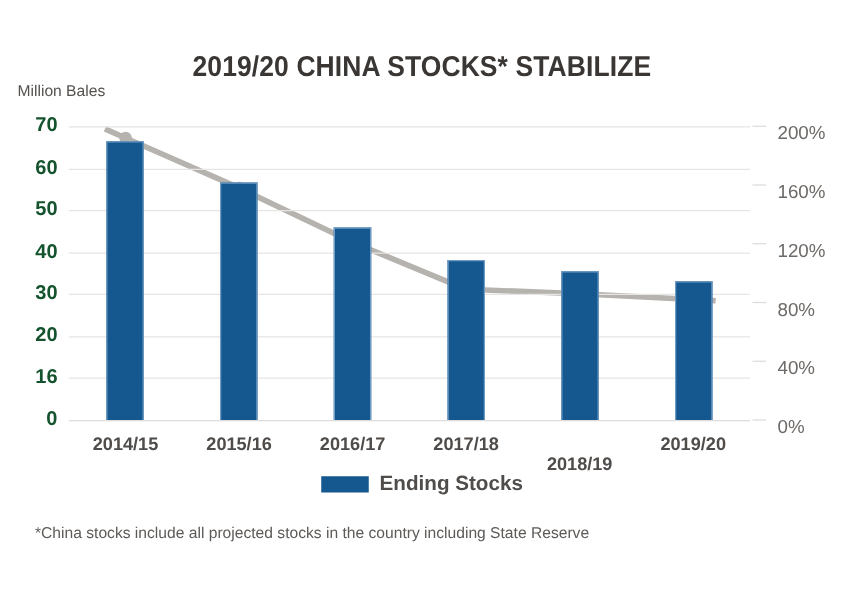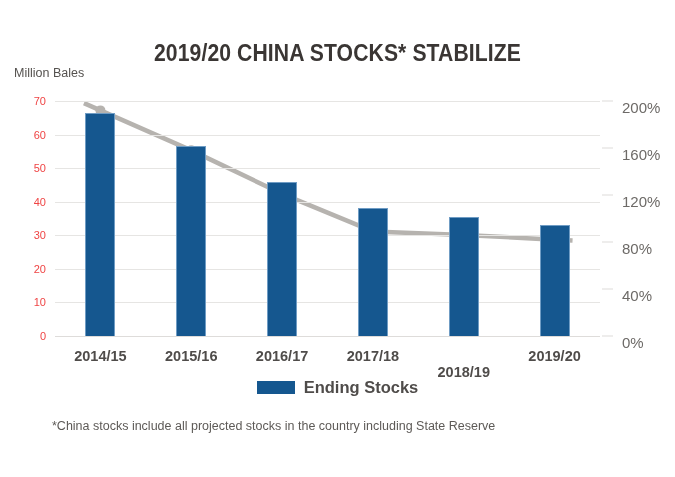--- a/index.html
+++ b/index.html
@@ -58,23 +58,24 @@
     background: #e6e5e3;
   }
   .gridline.baseline {
     background: #dedcda;
   }
   .ytick-left {
     position: absolute;
     right: 100%;
     margin-right: 9px;
     transform: translateY(-50%);
-    font-size: 11px;
-    color: #ef4444;
-    white-space: nowrap;
+    font-size: 16px;
+    color: #14532d;
+    white-space: nowrap;
+    font-weight: bold;
   }
   .ytick-right {
     position: absolute;
     left: 100%;
     margin-left: 22px;
     transform: translateY(-50%);
     font-size: 15px;
     color: #6d6a67;
     white-space: nowrap;
   }
@@ -165,21 +166,20 @@
     color: #4f4c4a;
     white-space: nowrap;
   }
   .footnote {
     position: absolute;
     top: 419px;
     left: 28px;
     font-size: 12.5px;
     color: #5d5a57;
     white-space: nowrap;
-    margin-left: 24px;
   }
 </style>
 </head>
 <body>
 
 <div id="chart-root">
 
   <div class="chart-title">2019/20 CHINA STOCKS* STABILIZE</div>
 
   <div class="axis-unit-label">Million Bales</div>
@@ -200,21 +200,21 @@
       <div class="ytick-left" style="top: 33.5714px;">60</div>
       <div class="gridline" style="top: 67.1429px;"></div>
       <div class="ytick-left" style="top: 67.1429px;">50</div>
       <div class="gridline" style="top: 100.714px;"></div>
       <div class="ytick-left" style="top: 100.714px; margin-left: 41px;">40</div>
       <div class="gridline" style="top: 134.286px;"></div>
       <div class="ytick-left" style="top: 134.286px;">30</div>
       <div class="gridline" style="top: 167.857px;"></div>
       <div class="ytick-left" style="top: 167.857px;">20</div>
       <div class="gridline" style="top: 201.429px;"></div>
-      <div class="ytick-left" style="top: 201.429px;">10</div>
+      <div class="ytick-left" style="top: 201.429px;">16</div>
       <div class="gridline baseline" style="top: 235px;"></div>
       <div class="ytick-left" style="top: 235px;">0</div>
       <div class="tickmark" style="top: 0px;"></div>
       <div class="ytick-right" style="top: 6px;">200%</div>
       <div class="tickmark" style="top: 47px;"></div>
       <div class="ytick-right" style="top: 53px;">160%</div>
       <div class="tickmark" style="top: 94px;"></div>
       <div class="ytick-right" style="top: 100px;">120%</div>
       <div class="tickmark" style="top: 141px;"></div>
       <div class="ytick-right" style="top: 147px;">80%</div>

